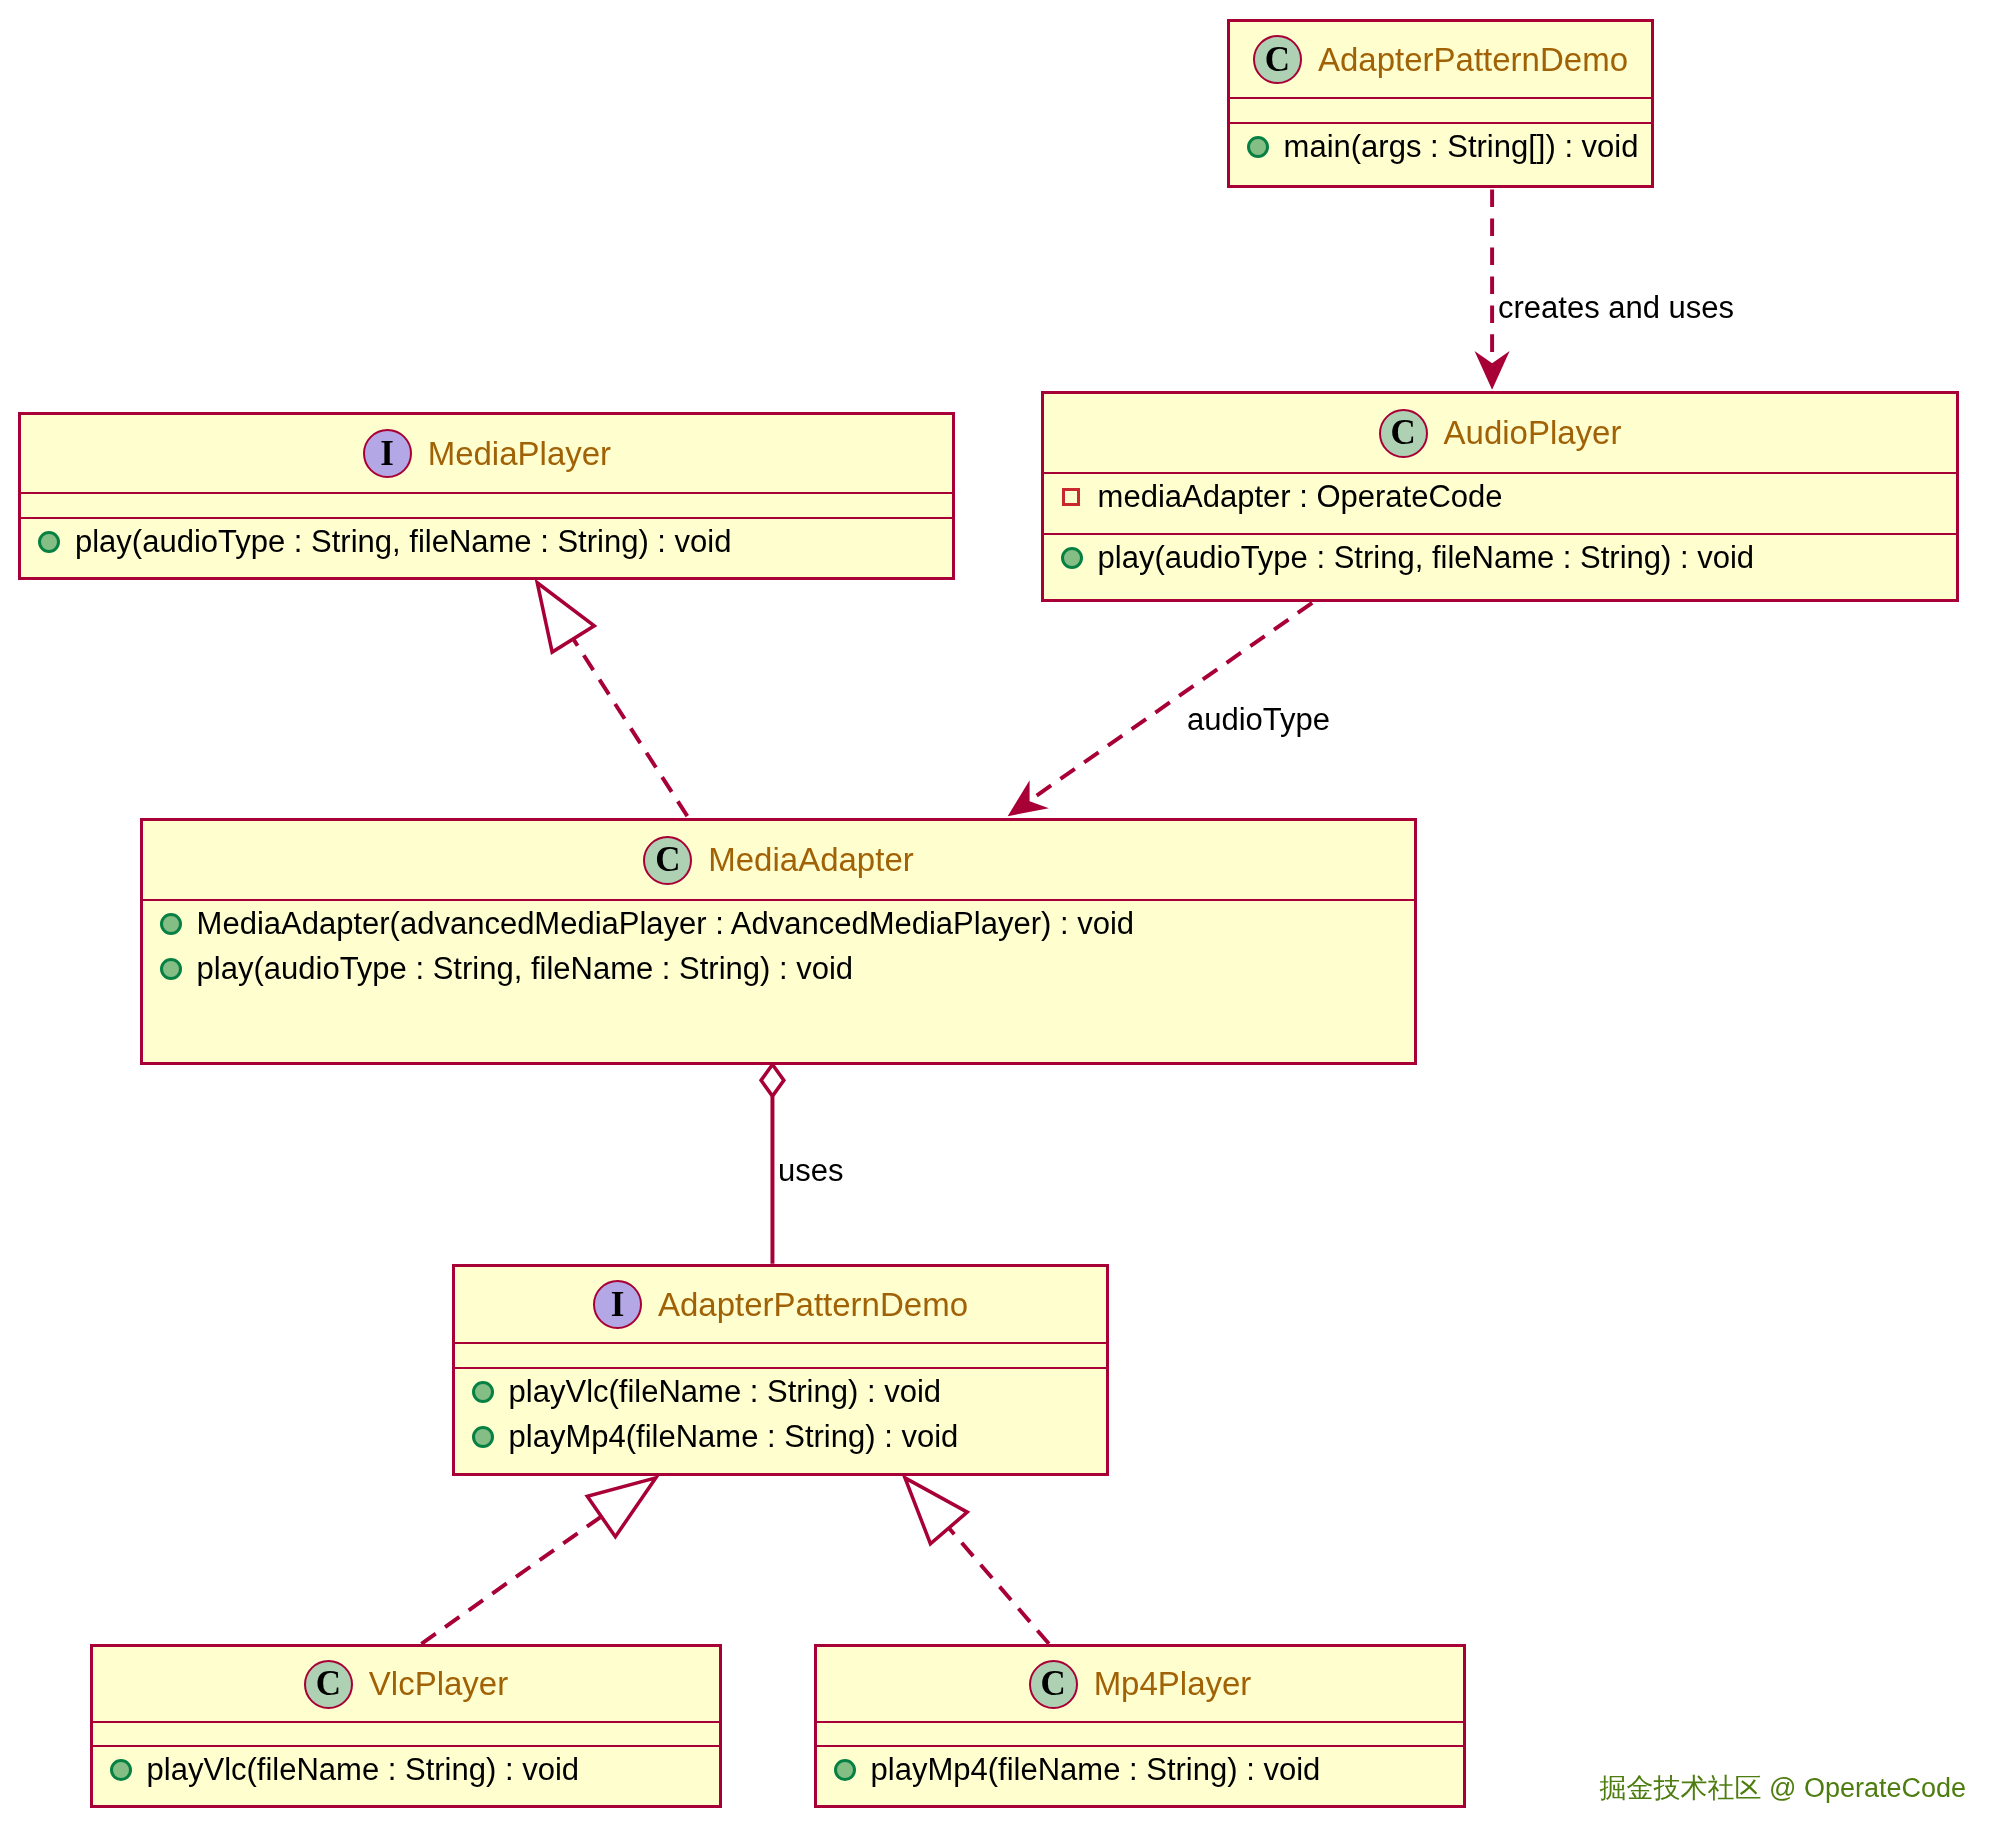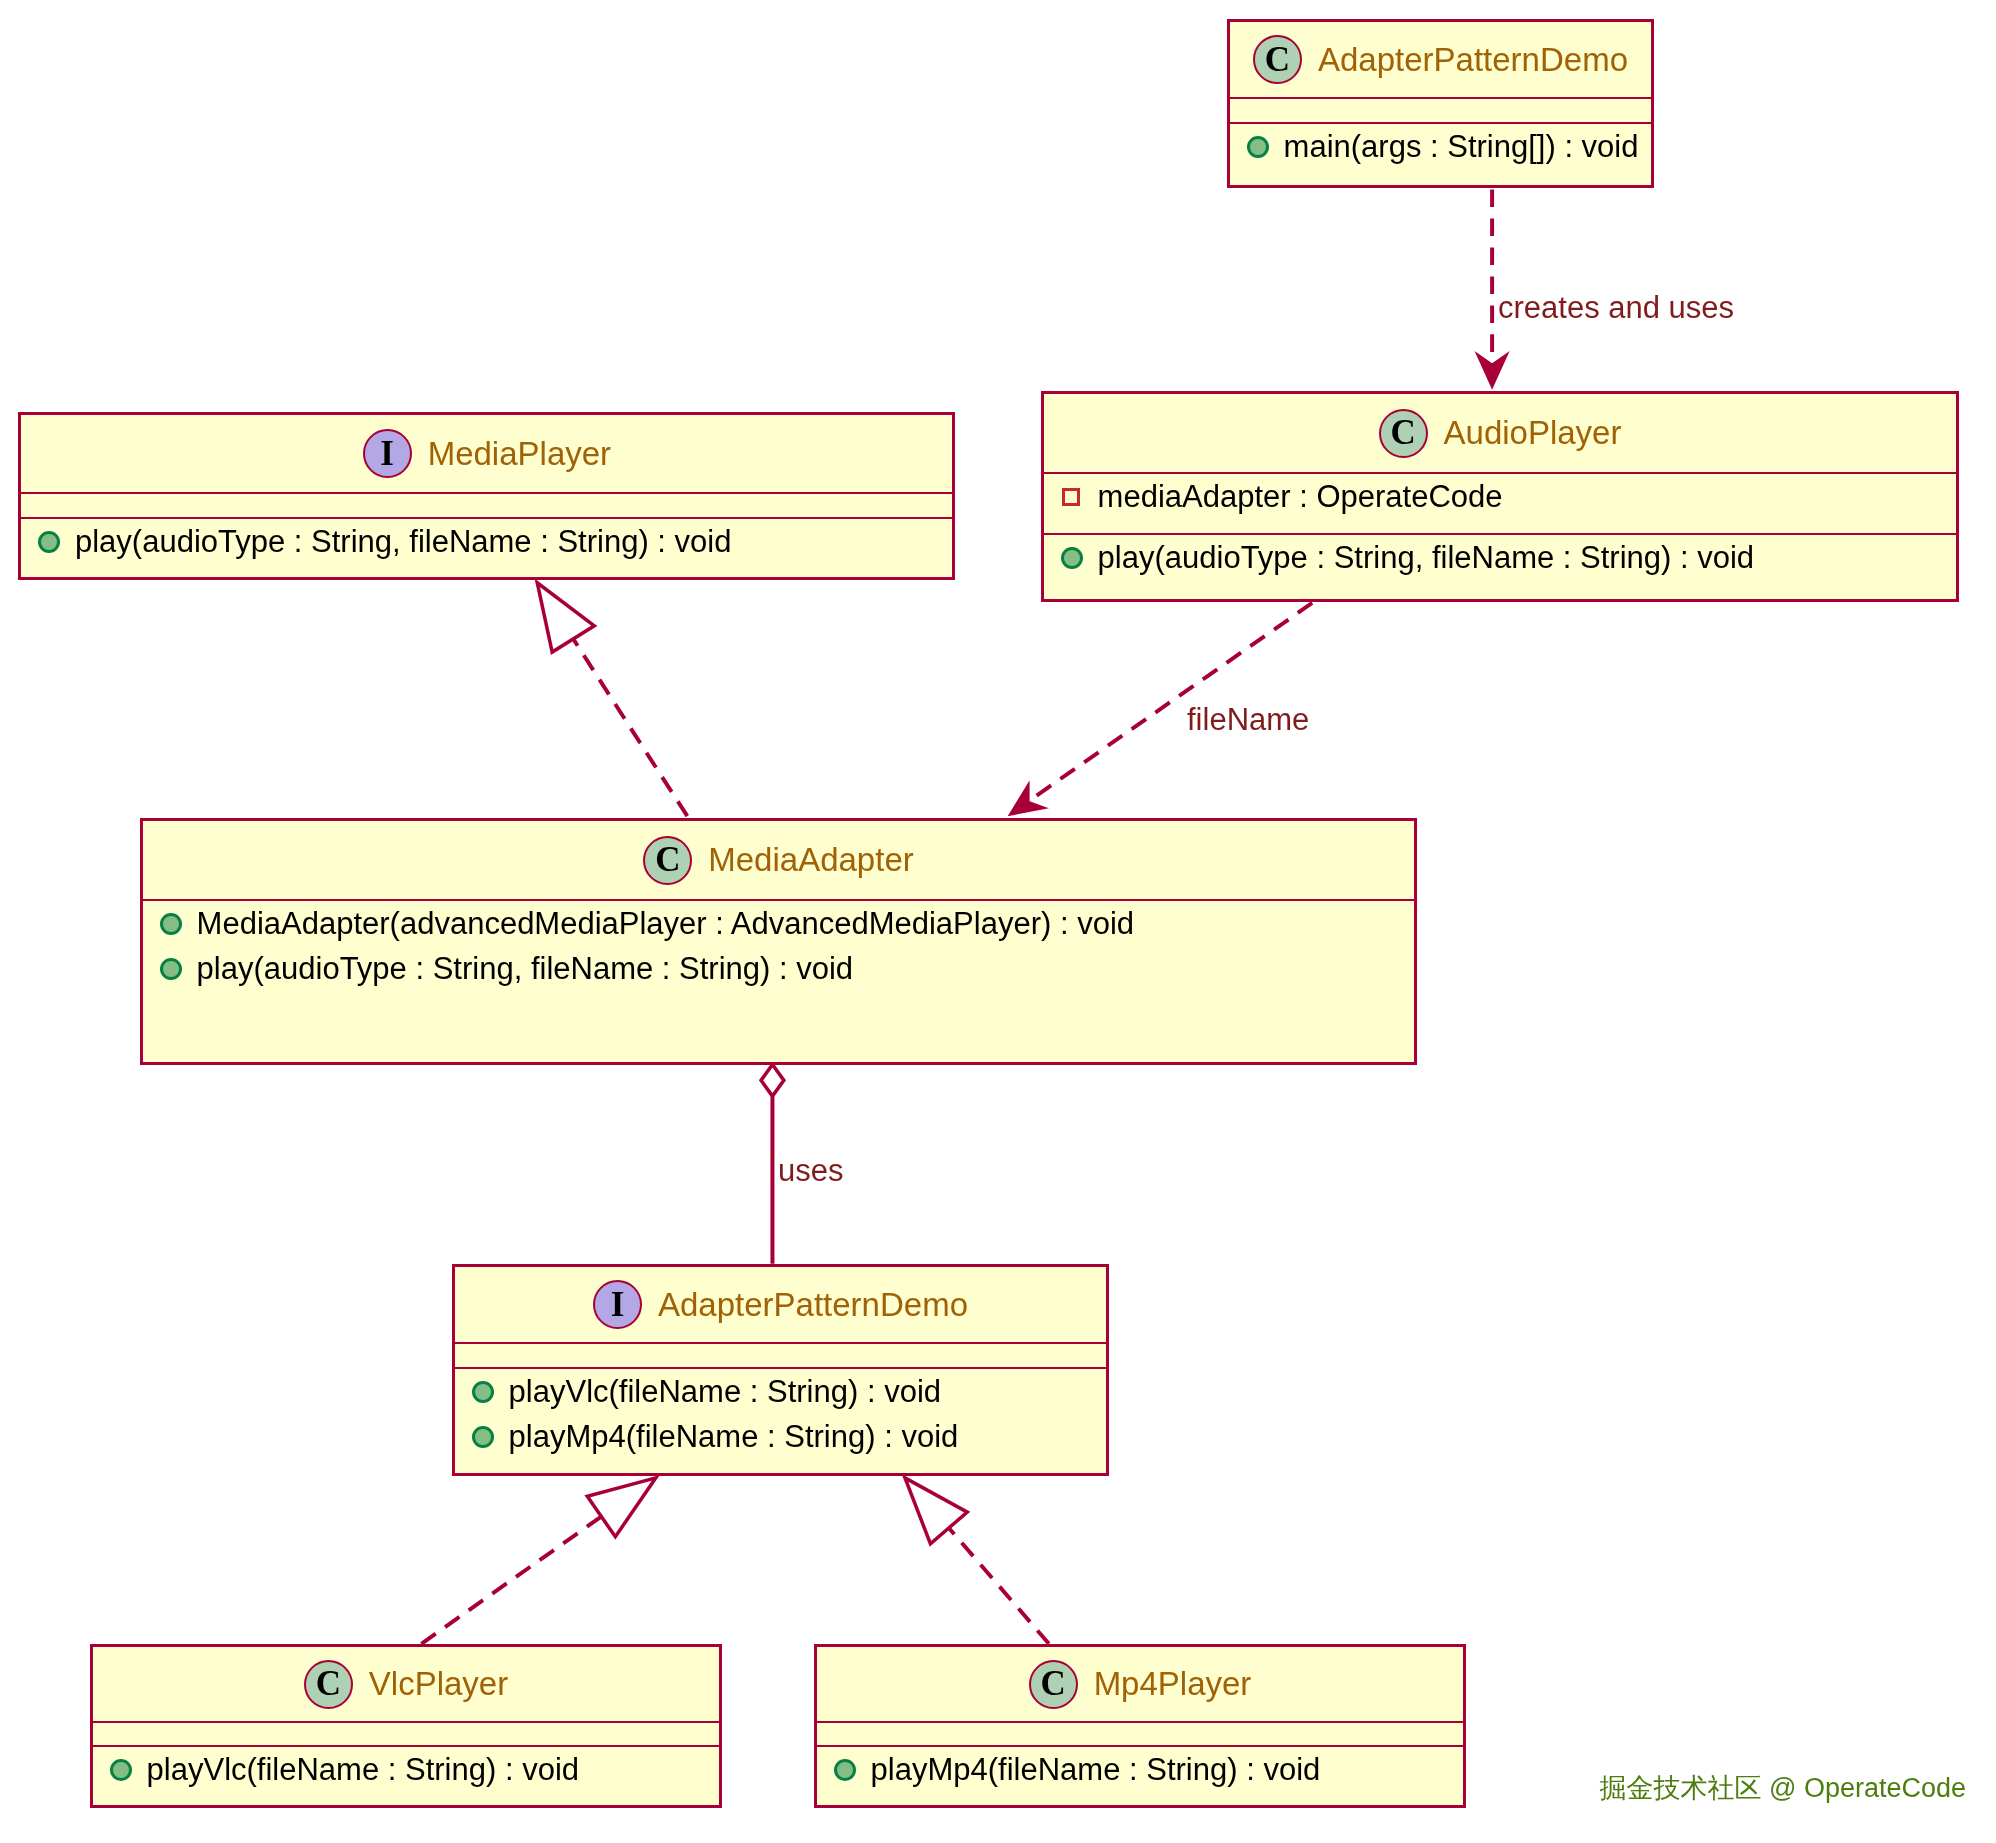--- a/index.html
+++ b/index.html
@@ -31,21 +31,21 @@
     font-size:31px;color:#000;line-height:1.3;white-space:nowrap;
   }
   .dot{
     width:22px;height:22px;border-radius:50%;flex:none;box-sizing:border-box;
     background:#84BE84;border:3.5px solid #068143;margin-left:2.6px;
   }
   .sq{
     width:17.6px;height:17.6px;flex:none;box-sizing:border-box;
     border:3.5px solid #C82930;background:transparent;margin-left:4.4px;margin-right:2.6px;
   }
-  .edge-label{position:absolute;font-size:31px;color:#7f1d1d;white-space:nowrap;}
+  .edge-label{position:absolute;font-size:31px;color:#000000;white-space:nowrap;}
   .watermark{
     position:absolute;font-size:27px;color:#4d7c0f;white-space:nowrap;
     text-shadow:0.9px 0.9px 0.9px #ffffff;
   }
 </style>
 </head>
 <body>
 
 <div id="canvas">
 
@@ -174,19 +174,19 @@
     <div class="comp attrs" style="flex:0 0 22px"></div>
     <div class="comp methods">
       <div class="member">
         <span class="dot"></span>
         <span>playMp4(fileName : String) : void</span>
       </div>
     </div>
   </div>
 
   <div class="edge-label" style="left:1498px;top:290px">creates and uses</div>
-  <div class="edge-label" style="left:1187px;top:702px">fileName</div>
+  <div class="edge-label" style="left:1187px;top:702px">audioType</div>
   <div class="edge-label" style="left:778px;top:1153px">uses</div>
 
   <div class="watermark" style="right:30px;top:1770px">掘金技术社区 @ OperateCode</div>
 
 </div>
 
 
 </body></html>

